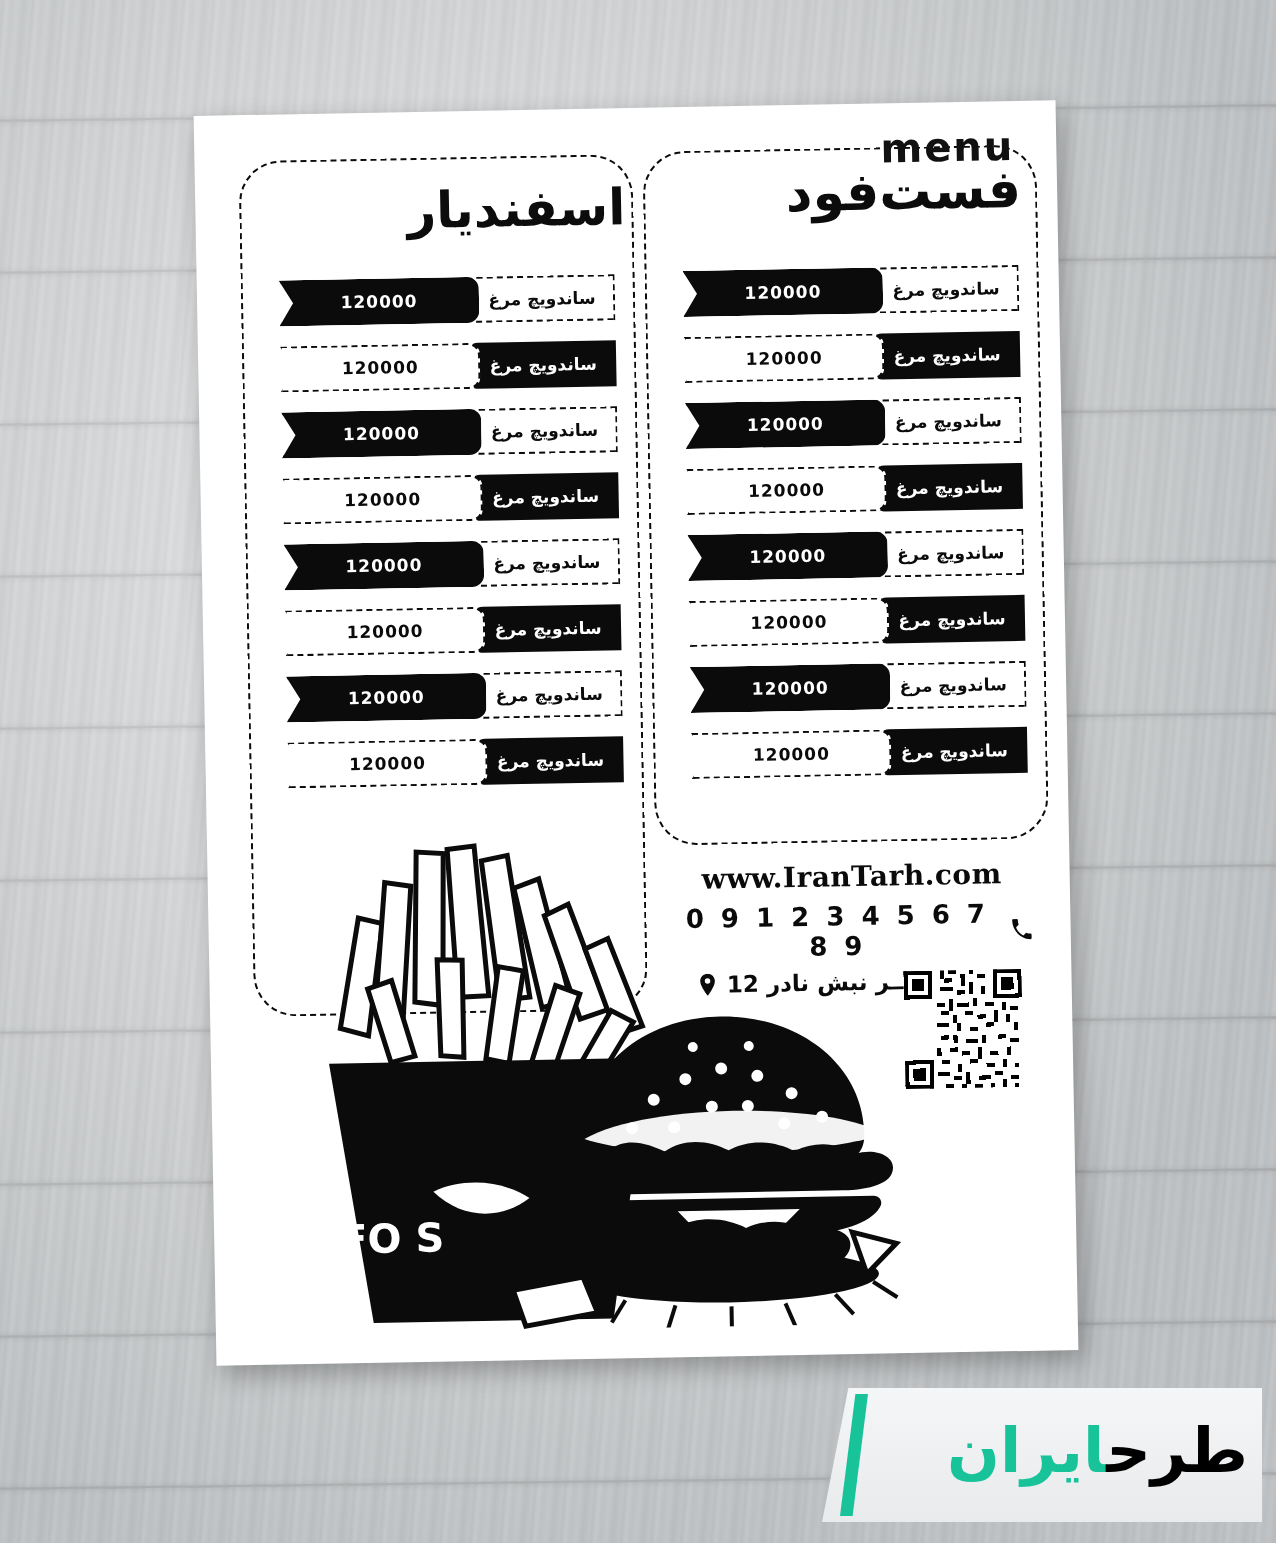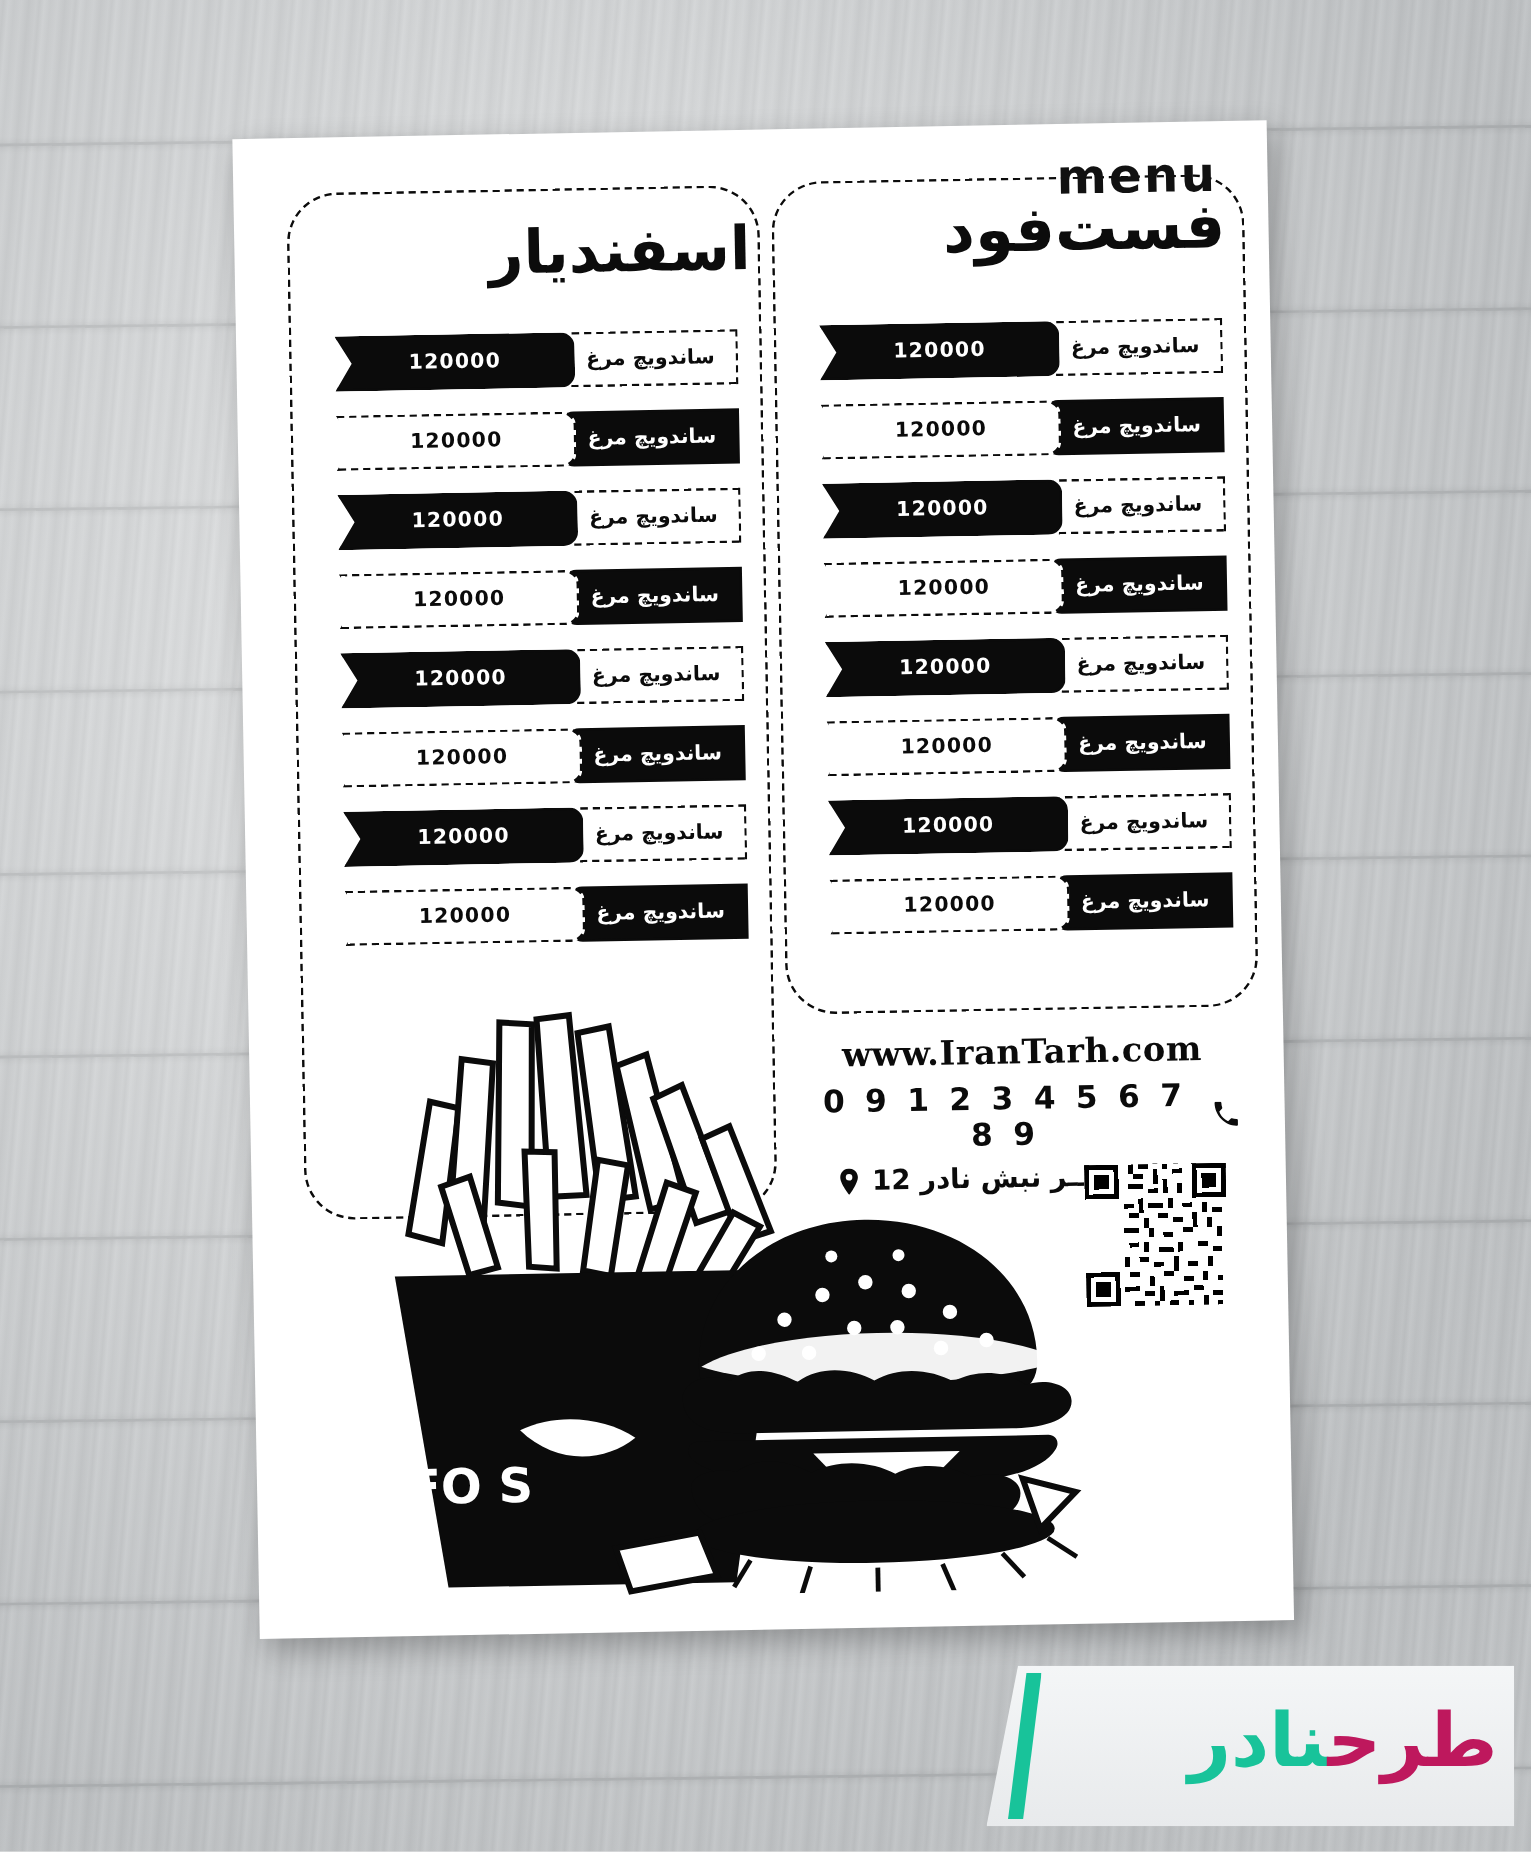--- a/index.html
+++ b/index.html
@@ -249,21 +249,21 @@
   .badge-text {
     position: absolute;
     left: 0; right: 14px; top: 26px;
     text-align: right;
     font-size: 62px;
     font-weight: 700;
     direction: rtl;
     color: #18c39a;
     letter-spacing: -2px;
   }
-  .badge-text .dark-part { color: #be185d; }
+  .badge-text .dark-part { color: #000000; }
 </style>
 </head>
 <body>
 
 <div id="wood">
   <div class="plank" style="top:-40px"></div>
   <div class="plank" style="top:112px"></div>
   <div class="plank" style="top:264px"></div>
   <div class="plank" style="top:416px"></div>
   <div class="plank" style="top:568px"></div>
@@ -526,15 +526,15 @@
       </svg>
     </div>
 
   </div>
 </div>
 
 <div id="badge">
   <div class="badge-bg"></div>
   <div class="badge-accent"></div>
   <div class="badge-text">
-    <span class="dark-part">طرح</span><span>نادر</span>
+    <span class="dark-part">طرح</span><span>ایران</span>
   </div>
 </div>
 
 </body></html>

